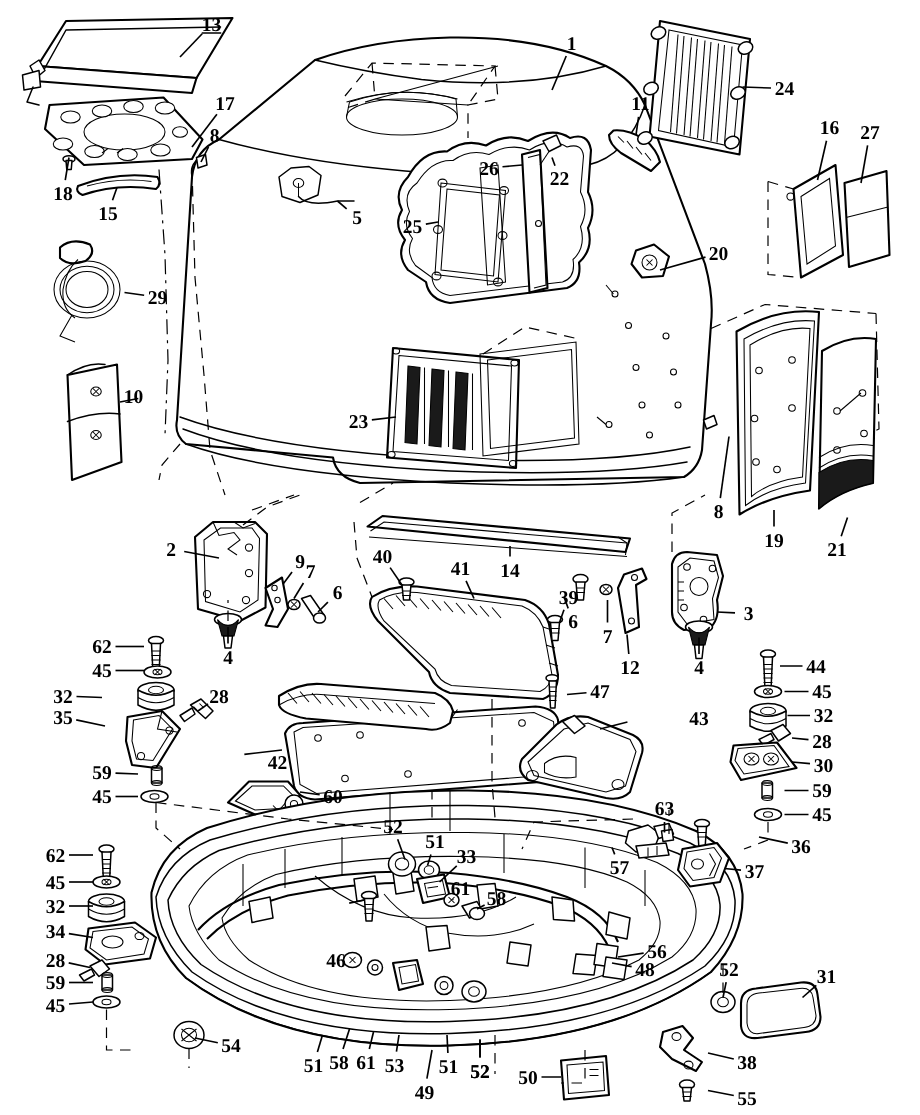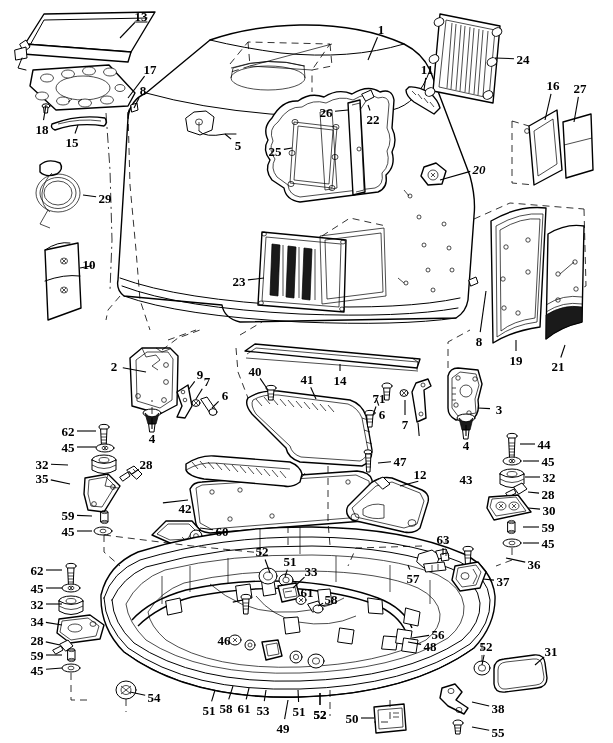--- a/index.html
+++ b/index.html
@@ -770,29 +770,29 @@
       <div class="lbl" style="left: 238px; top: 145px;">5</div>
       <div class="lbl" style="left: 225px; top: 395px;">6</div>
       <div class="lbl" style="left: 382px; top: 414px;">6</div>
       <div class="lbl" style="left: 207px; top: 381px;">7</div>
       <div class="lbl" style="left: 405px; top: 424px;">7</div>
       <div class="lbl" style="left: 143px; top: 90px;">8</div>
       <div class="lbl" style="left: 479px; top: 341px;">8</div>
       <div class="lbl" style="left: 200px; top: 374px;">9</div>
       <div class="lbl" style="left: 89px; top: 264px; font-family: Liberation Serif, serif;">10</div>
       <div class="lbl" style="left: 427px; top: 69px;">11</div>
-      <div class="lbl" style="left: 420px; top: 445px; margin-top: 29px;">12</div>
+      <div class="lbl" style="left: 420px; top: 445px;">12</div>
       <div class="lbl" style="left: 141px; top: 16px; text-decoration: underline;">13</div>
       <div class="lbl" style="left: 340px; top: 380px;">14</div>
       <div class="lbl" style="left: 72px; top: 142px;">15</div>
       <div class="lbl" style="left: 553px; top: 85px;">16</div>
       <div class="lbl" style="left: 150px; top: 69px;">17</div>
       <div class="lbl" style="left: 42px; top: 129px;">18</div>
       <div class="lbl" style="left: 516px; top: 360px;">19</div>
-      <div class="lbl" style="left: 479px; top: 169px; font-style: italic;">20</div>
+      <div class="lbl" style="left: 479px; top: 169px;">20</div>
       <div class="lbl" style="left: 558px; top: 366px;">21</div>
       <div class="lbl" style="left: 373px; top: 119px;">22</div>
       <div class="lbl" style="left: 239px; top: 281px;">23</div>
       <div class="lbl" style="left: 523px; top: 59px;">24</div>
       <div class="lbl" style="left: 275px; top: 151px;">25</div>
       <div class="lbl" style="left: 326px; top: 112px;">26</div>
       <div class="lbl" style="left: 580px; top: 88px;">27</div>
       <div class="lbl" style="left: 146px; top: 464px;">28</div>
       <div class="lbl" style="left: 548px; top: 494px;">28</div>
       <div class="lbl" style="left: 37px; top: 640px;">28</div>
@@ -801,21 +801,21 @@
       <div class="lbl" style="left: 551px; top: 651px;">31</div>
       <div class="lbl" style="left: 42px; top: 464px;">32</div>
       <div class="lbl" style="left: 549px; top: 477px;">32</div>
       <div class="lbl" style="left: 37px; top: 604px;">32</div>
       <div class="lbl" style="left: 311px; top: 571px;">33</div>
       <div class="lbl" style="left: 37px; top: 621px;">34</div>
       <div class="lbl" style="left: 42px; top: 478px;">35</div>
       <div class="lbl" style="left: 534px; top: 564px;">36</div>
       <div class="lbl" style="left: 503px; top: 581px;">37</div>
       <div class="lbl" style="left: 498px; top: 708px;">38</div>
-      <div class="lbl" style="left: 379px; top: 398px;">71</div>
+      <div class="lbl" style="left: 379px; top: 398px;">39</div>
       <div class="lbl" style="left: 255px; top: 371px;">40</div>
       <div class="lbl" style="left: 307px; top: 379px;">41</div>
       <div class="lbl" style="left: 154px; top: 508px; margin-left: 31px;">42</div>
       <div class="lbl" style="left: 427px; top: 479px; margin-left: 39px;">43</div>
       <div class="lbl" style="left: 544px; top: 444px;">44</div>
       <div class="lbl" style="left: 68px; top: 447px;">45</div>
       <div class="lbl" style="left: 548px; top: 461px;">45</div>
       <div class="lbl" style="left: 68px; top: 531px;">45</div>
       <div class="lbl" style="left: 548px; top: 543px;">45</div>
       <div class="lbl" style="left: 37px; top: 588px;">45</div>

